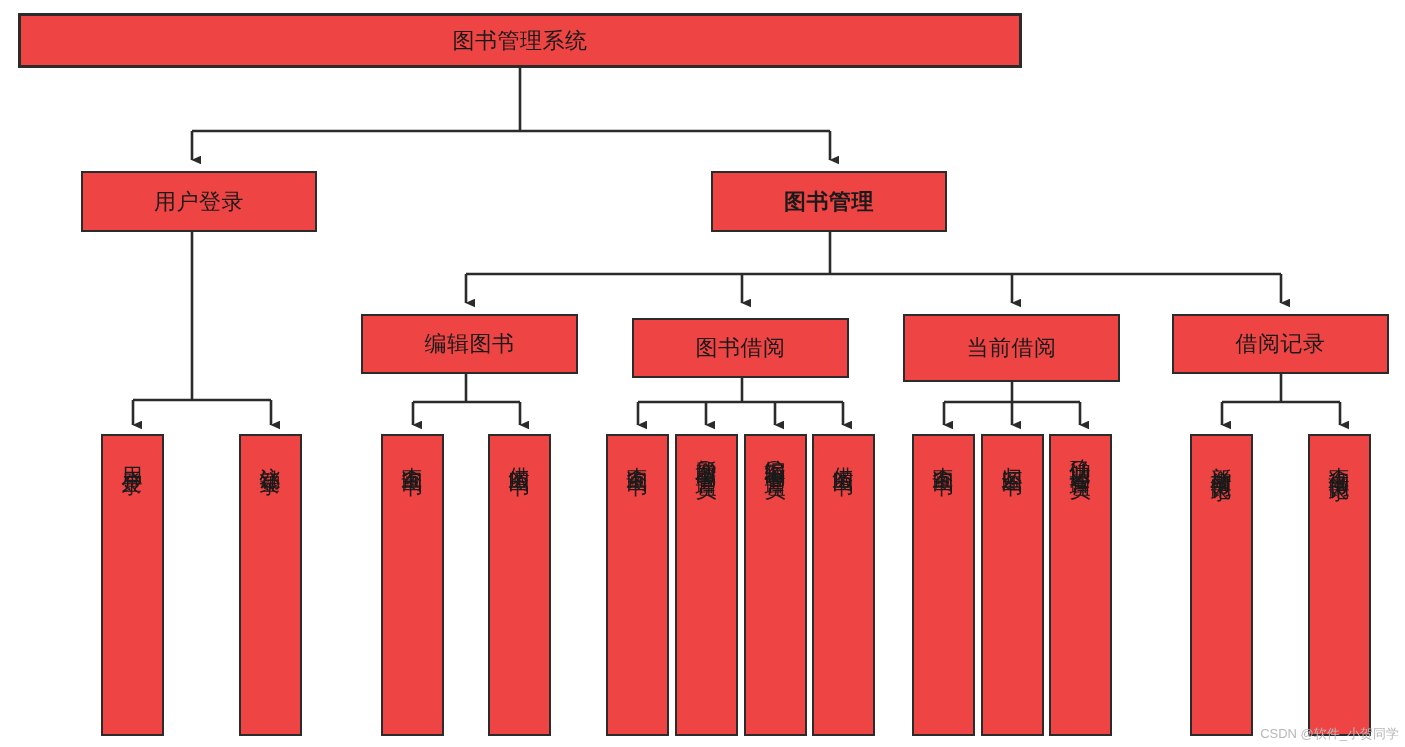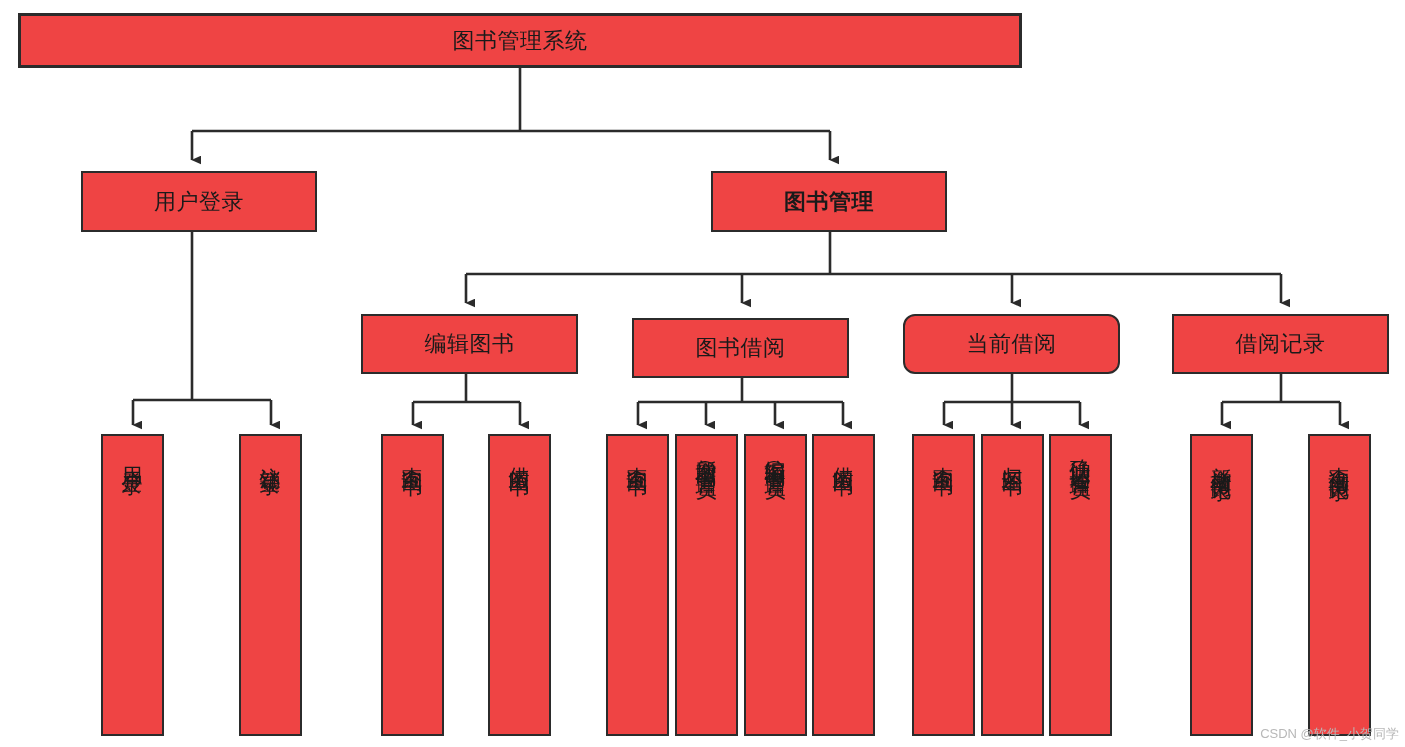--- a/index.html
+++ b/index.html
@@ -136,21 +136,21 @@
   <div class="node" style="left:711px; top:171px; width:236px; height:61px;font-weight:bold;">
     <span class="node-label">图书管理</span>
   </div>
 
   <div class="node" style="left:361px; top:314px; width:217px; height:60px;">
     <span class="node-label">编辑图书</span>
   </div>
   <div class="node" style="left:632px; top:318px; width:217px; height:60px;">
     <span class="node-label">图书借阅</span>
   </div>
-  <div class="node" style="left:903px; top:314px; width:217px; height:60px;border-radius:12px;">
+  <div class="node" style="left:903px; top:314px; width:217px; height:68px;">
     <span class="node-label">当前借阅</span>
   </div>
   <div class="node" style="left:1172px; top:314px; width:217px; height:60px;">
     <span class="node-label">借阅记录</span>
   </div>
 
   <div class="node leaf" style="left:101px; top:434px; width:63px; height:302px;">
     <span class="node-label">用户登录</span>
   </div>
   <div class="node leaf" style="left:239px; top:434px; width:63px; height:302px;">

